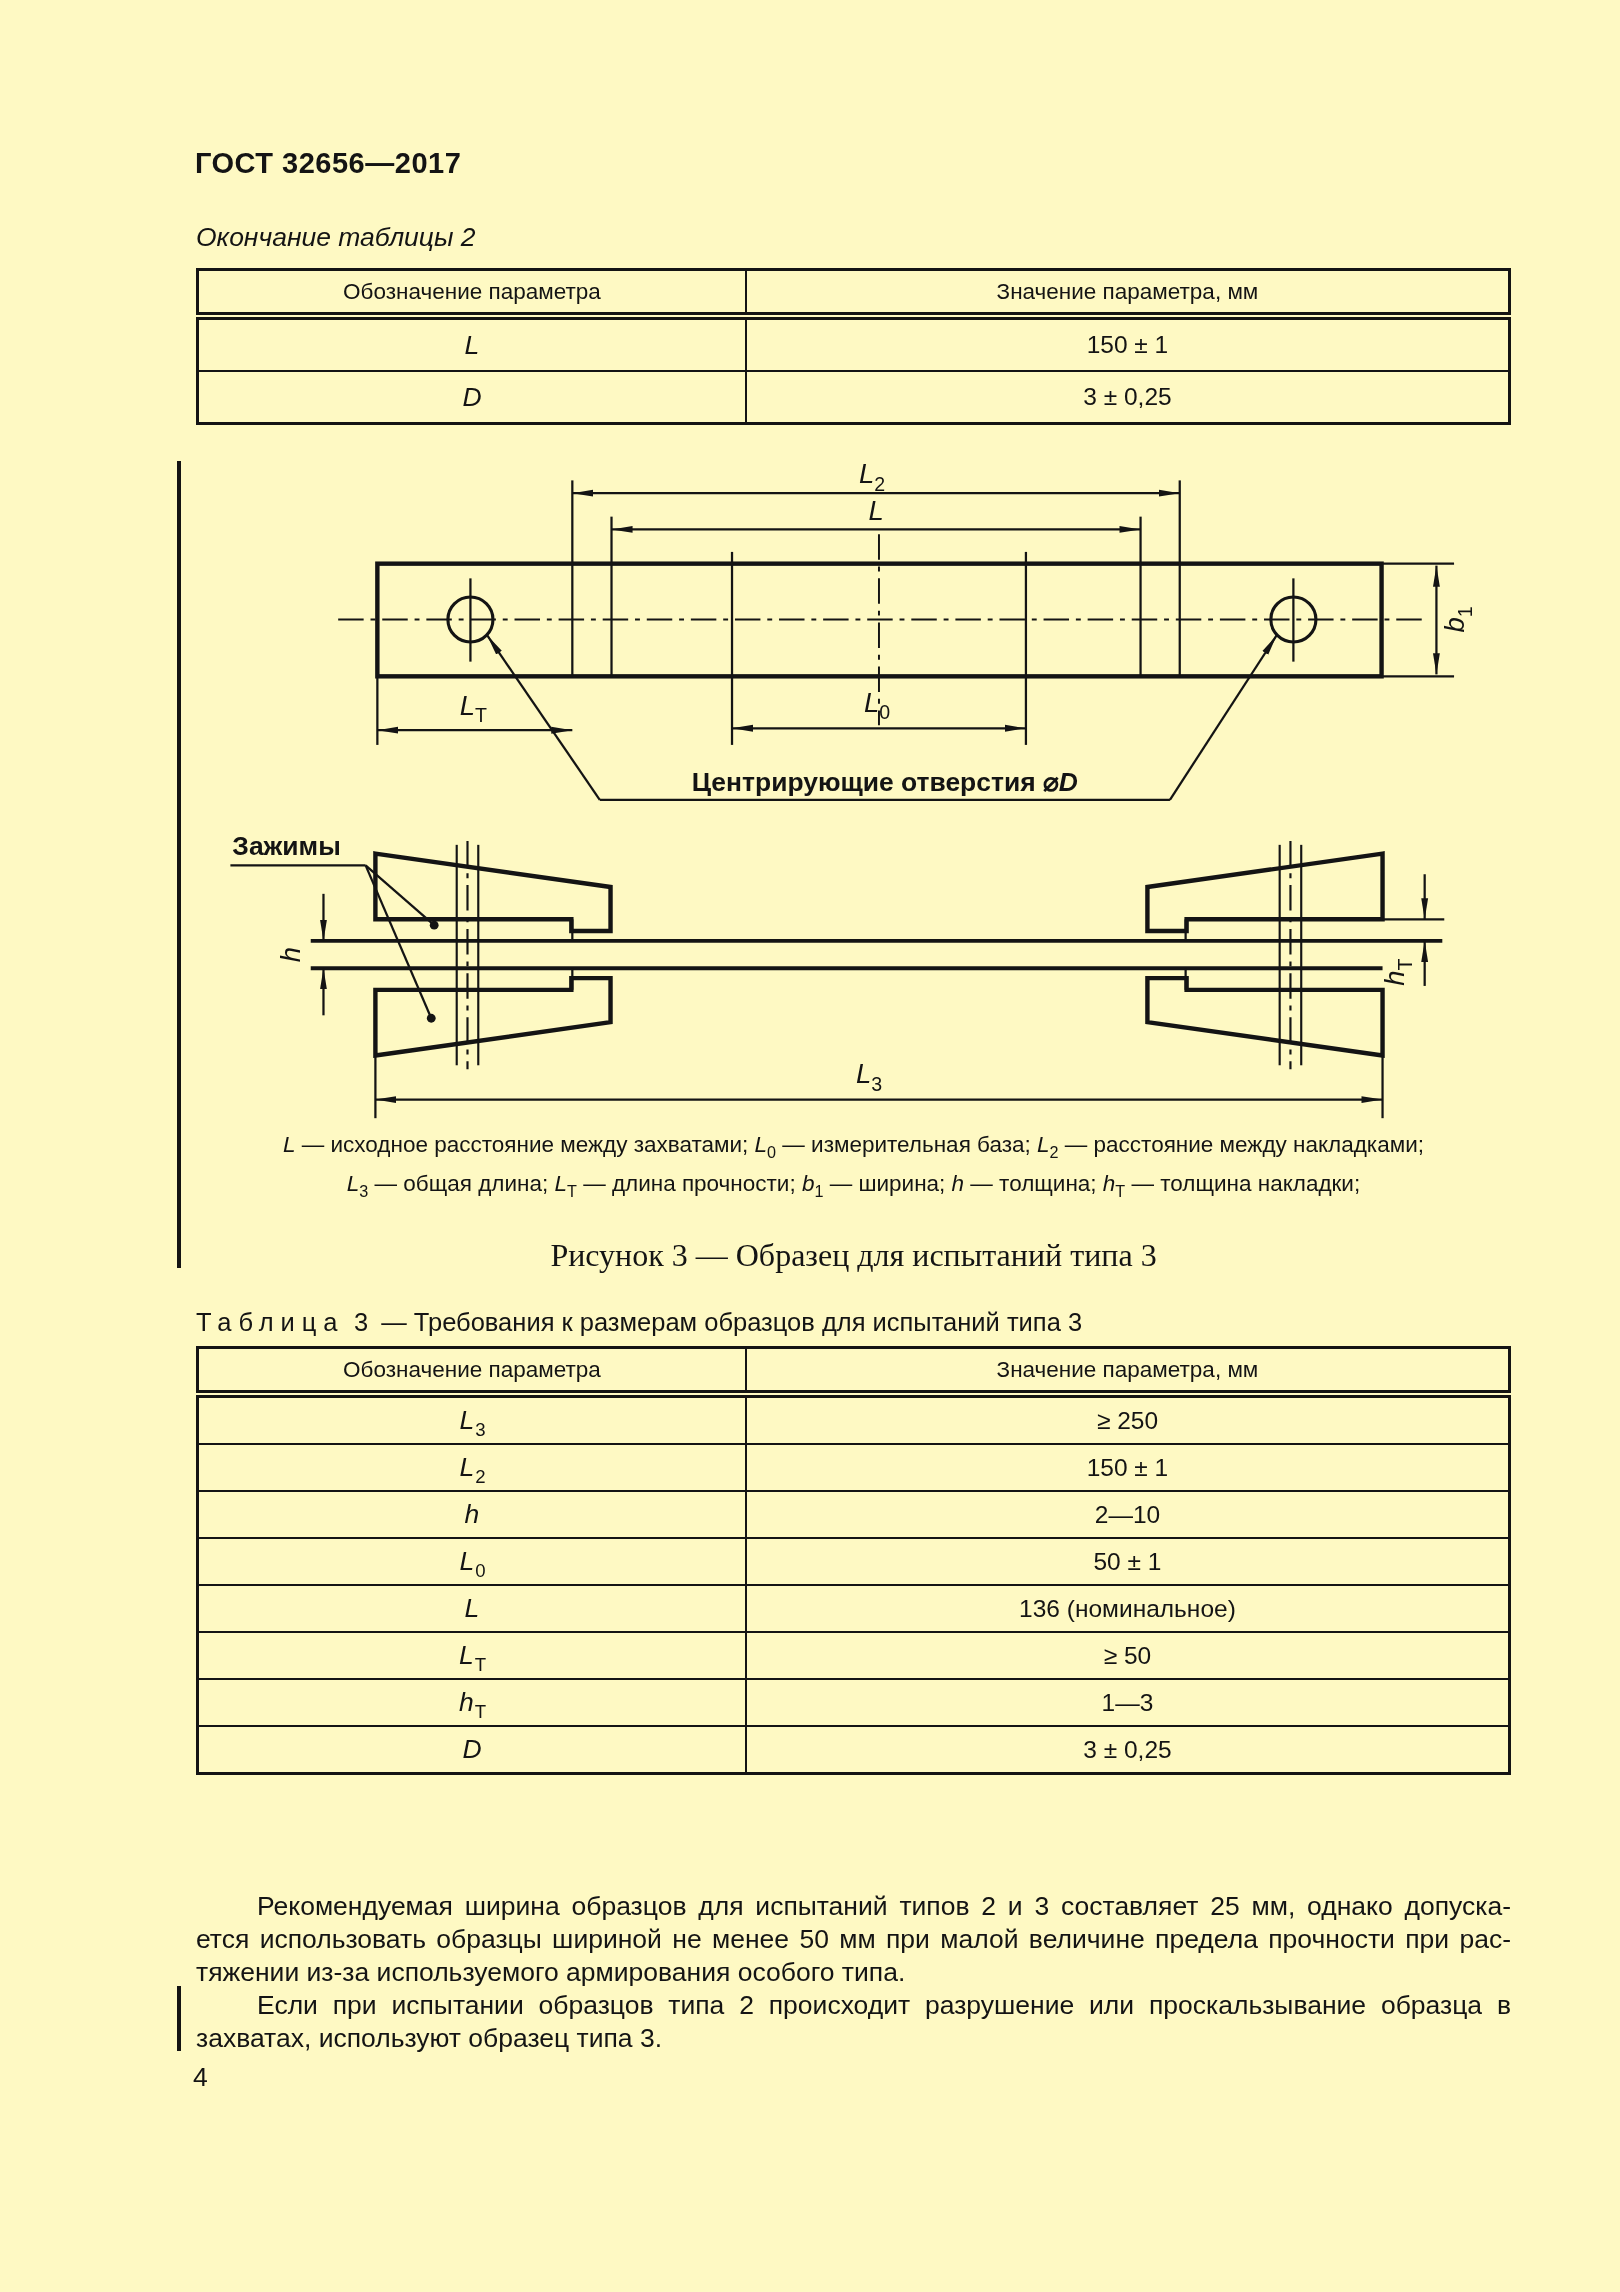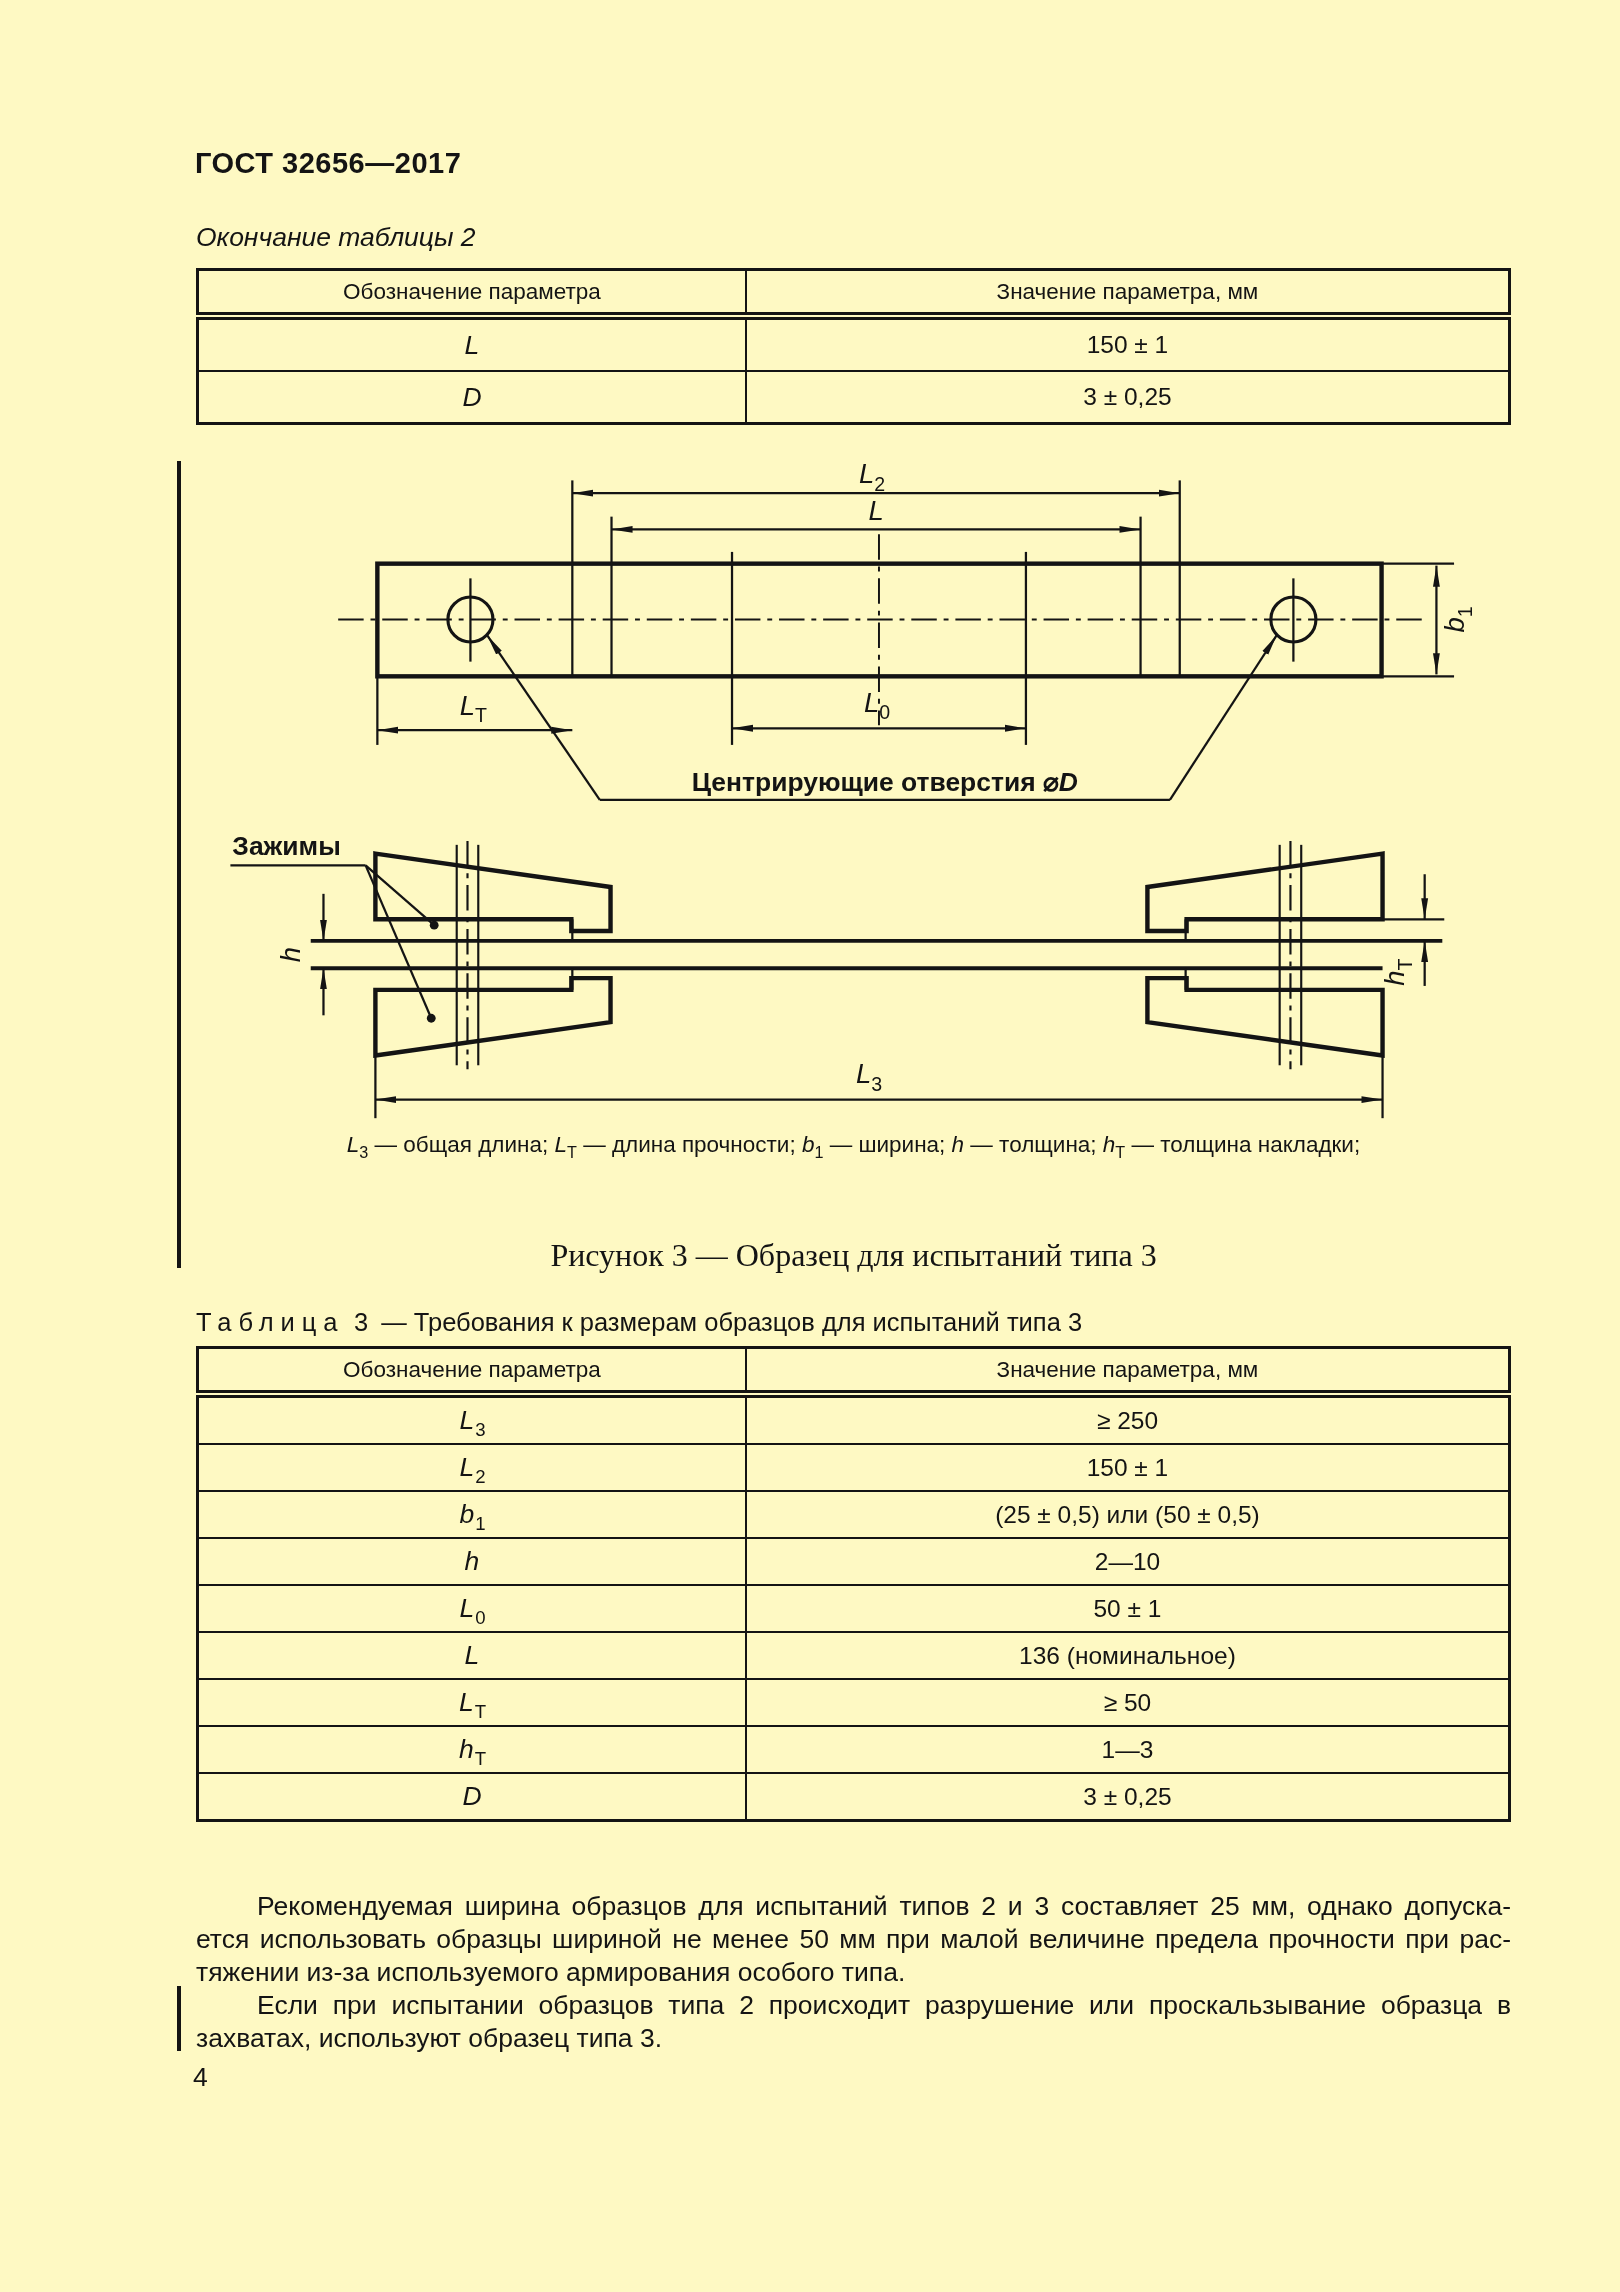--- a/index.html
+++ b/index.html
@@ -189,20 +189,21 @@
       </g>
     </g>
 
     <text class="blab" x="37" y="412">Зажимы</text>
     <text class="dlab" x="106" y="514" text-anchor="middle" transform="rotate(-90 106 514)"><tspan>h</tspan></text>
     <text class="dlab" x="1233" y="532" text-anchor="middle" transform="rotate(-90 1233 532)"><tspan>h</tspan><tspan class="tsub" dy="8">Т</tspan></text>
     <text class="dlab" x="687" y="645" text-anchor="middle"><tspan>L</tspan><tspan class="tsub" dy="8">3</tspan></text>
   </svg>
 
   <div class="abs caption">
+    <div><span class="it">L</span><span> — исходное расстояние между захватами; </span><span class="it">L</span><sub>0</sub><span> — измерительная база; </span><span class="it">L</span><sub>2</sub><span> — расстояние между накладками;</span></div>
     <div><span class="it">L</span><sub>3</sub><span> — общая длина; </span><span class="it">L</span><sub>Т</sub><span> — длина прочности; </span><span class="it">b</span><sub>1</sub><span> — ширина; </span><span class="it">h</span><span> — толщина; </span><span class="it">h</span><sub>Т</sub><span> — толщина накладки;</span></div>
   </div>
   <div class="abs figtitle">Рисунок 3 — Образец для испытаний типа 3</div>
 
   <div class="abs t3title">
     <span class="spaced">Таблица</span><span class="tnum">3</span>
     <span class="trest">— Требования к размерам образцов для испытаний типа 3</span>
   </div>
 
   <table class="abs gtable t3">
@@ -217,24 +218,20 @@
       </tr>
     </thead>
     <tbody>
       <tr>
         <td><span class="psym">L</span><span class="psub">3</span></td>
         <td class="vcell">≥ 250</td>
       </tr>
       <tr>
         <td><span class="psym">L</span><span class="psub">2</span></td>
         <td class="vcell">150 ± 1</td>
-      </tr>
-      <tr>
-        <td><span class="psym">b</span><span class="psub">1</span></td>
-        <td class="vcell">(25 ± 0,5) или (50 ± 0,5)</td>
       </tr>
       <tr>
         <td><span class="psym">h</span><span class="psub"></span></td>
         <td class="vcell">2—10</td>
       </tr>
       <tr>
         <td><span class="psym">L</span><span class="psub">0</span></td>
         <td class="vcell">50 ± 1</td>
       </tr>
       <tr>

